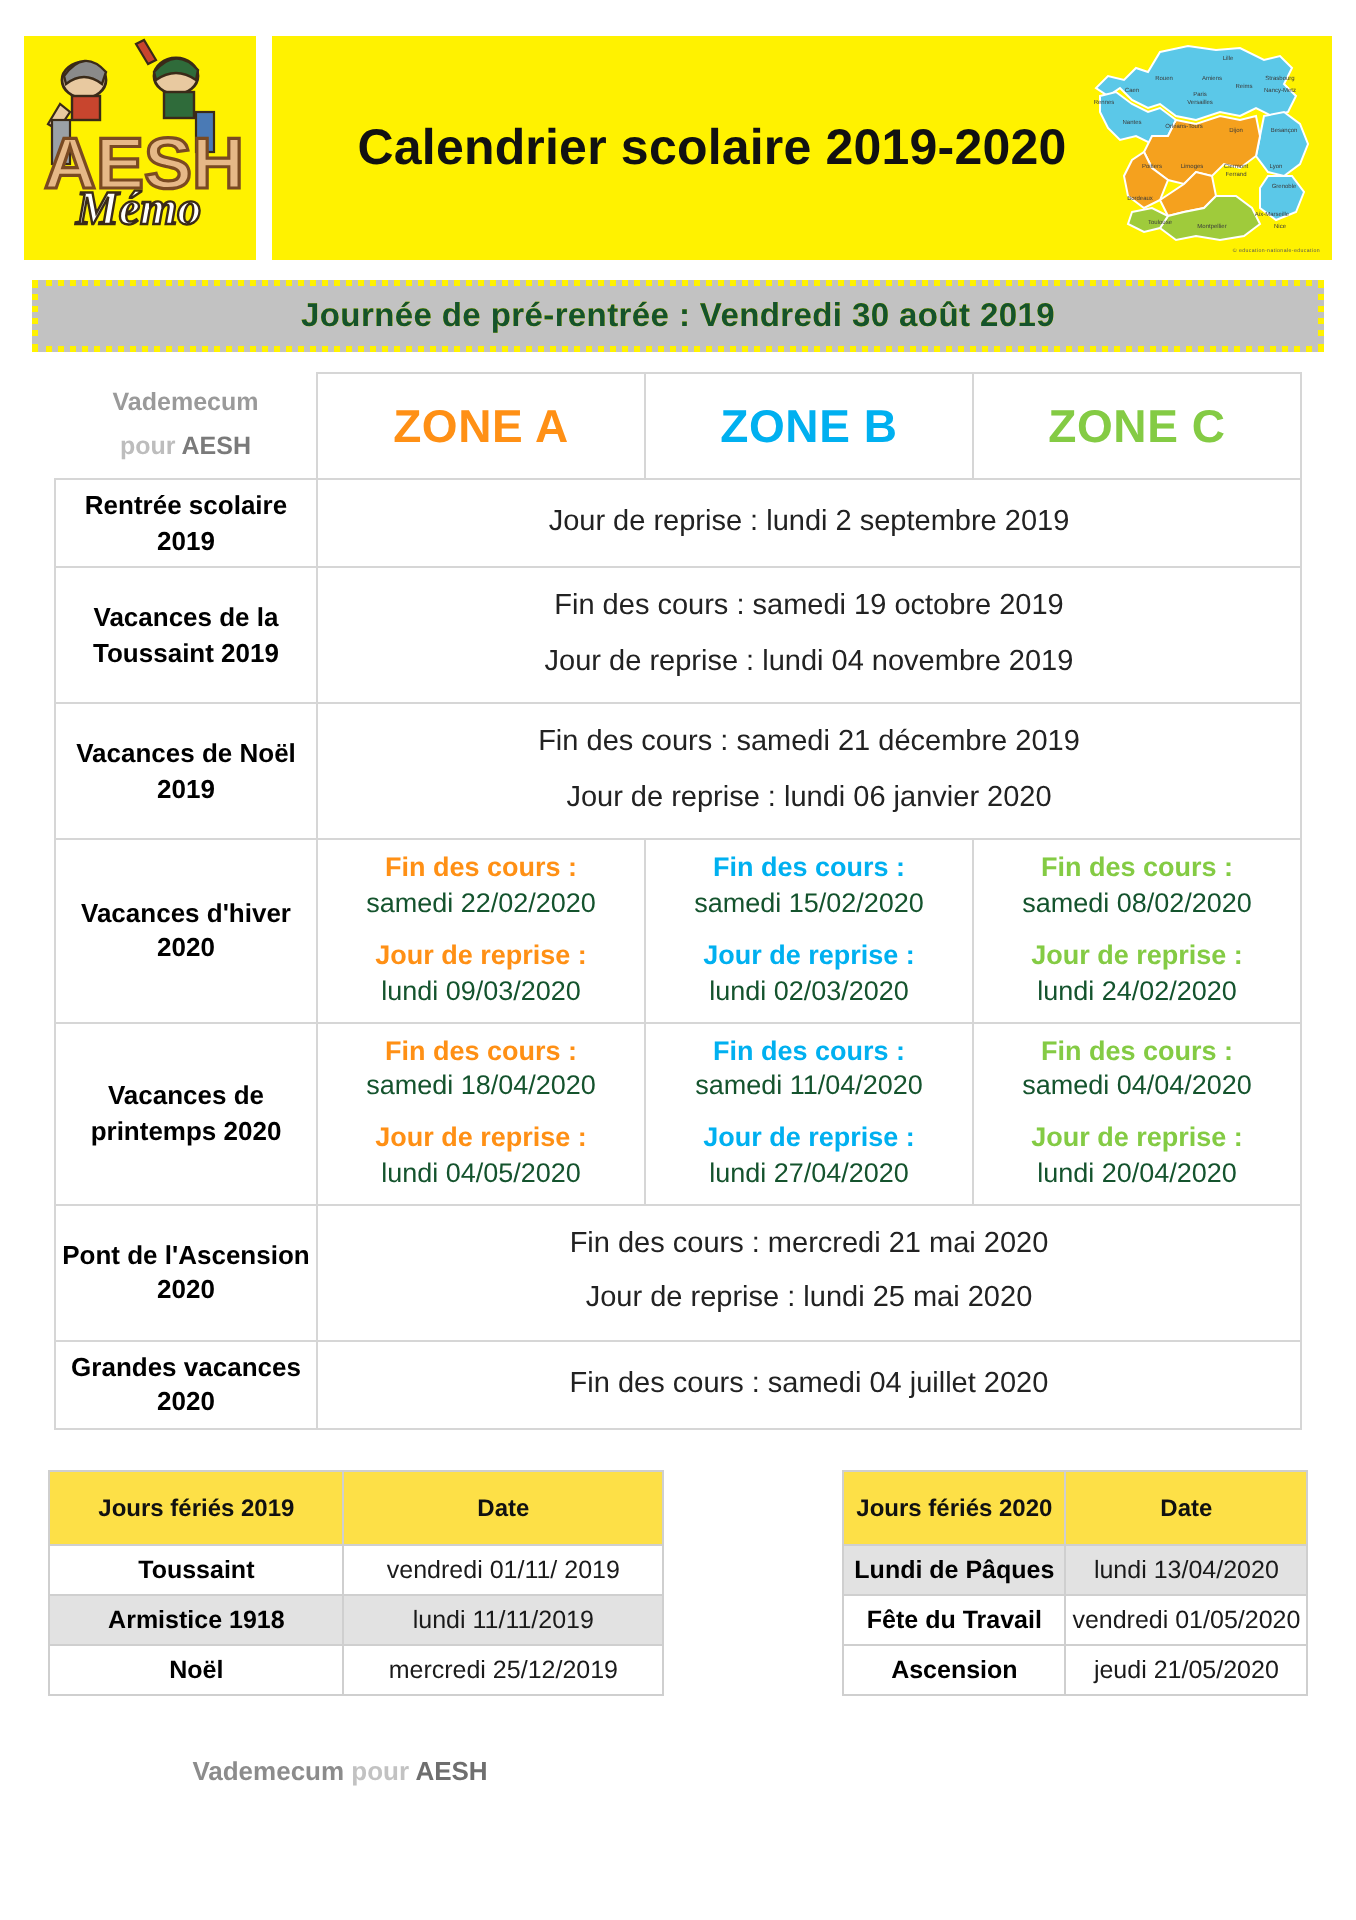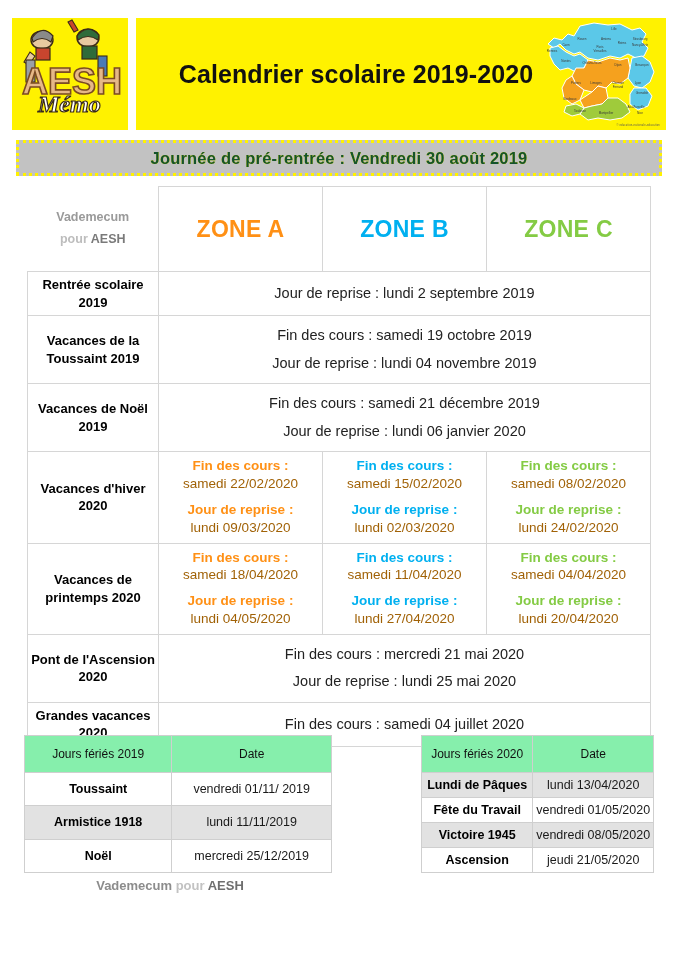--- a/index.html
+++ b/index.html
@@ -88,21 +88,21 @@
   
   .maintable {
     margin: 10px 27px 0 27px;
     border-collapse: collapse;
     width: 624px;
     table-layout: fixed;
   }
   .maintable td, .maintable th {
     border: 1px solid #d6d6d6;
     vertical-align: middle;
-    padding: 16px;
+    padding: 0;
   }
   .col-label { width: 131px; }
   .col-zone  { width: 164px; }
 
   .vade-head {
     border: none !important;
     text-align: center;
     line-height: 1.75;
     padding: 4px 0 4px 0 !important;
     font-size: 12.5px;
@@ -146,21 +146,21 @@
     padding: 5px 0 6px 0 !important;
     font-size: 13.5px;
     line-height: 1.32;
   }
   .zonecell .lbl {
     display: block;
     font-weight: bold;
   }
   .zonecell .val {
     display: block;
-    color: #a16207;
+    color: #14532d;
   }
   .zonecell .gap { display:block; height: 8px; }
   .lbl.a { color: #FF9015; }
   .lbl.b { color: #00B0F0; }
   .lbl.c { color: #84CB44; }
 
   
   .bottom {
     position: absolute;
     left: 0; right: 0;
@@ -177,22 +177,22 @@
   }
   .ftable.left  { width: 308px; }
   .ftable.right { width: 233px; }
   .ftable th, .ftable td {
     border: 1px solid #cfcfcf;
     text-align: center;
     font-size: 12.5px;
     padding: 5px 2px;
   }
   .ftable th {
-    background: #86efac;
-    font-weight: normal;
+    background: #fde047;
+    font-weight: bold;
     color: #111;
     font-size: 12px;
     height: 26px;
   }
   .ftable td.name { font-weight: bold; color: #000; }
   .ftable td.date { color: #1a1a1a; }
   .ftable tr.alt td { background: #E2E2E2; }
   .ftable tr td { background: #ffffff; }
   .ftable tr.alt td { background: #E2E2E2; }
   .fc-name { width: 48%; }
@@ -458,24 +458,20 @@
     </thead>
     <tbody>
       <tr class="alt">
         <td class="name">Lundi de Pâques</td>
         <td class="date">lundi 13/04/2020</td>
       </tr>
       <tr>
         <td class="name">Fête du Travail</td>
         <td class="date">vendredi 01/05/2020</td>
       </tr>
-      <tr class="alt">
-        <td class="name">Victoire 1945</td>
-        <td class="date">vendredi 08/05/2020</td>
-      </tr>
       <tr>
         <td class="name">Ascension</td>
         <td class="date">jeudi 21/05/2020</td>
       </tr>
     </tbody>
   </table>
 
 </div>
 
 <div class="footer">

